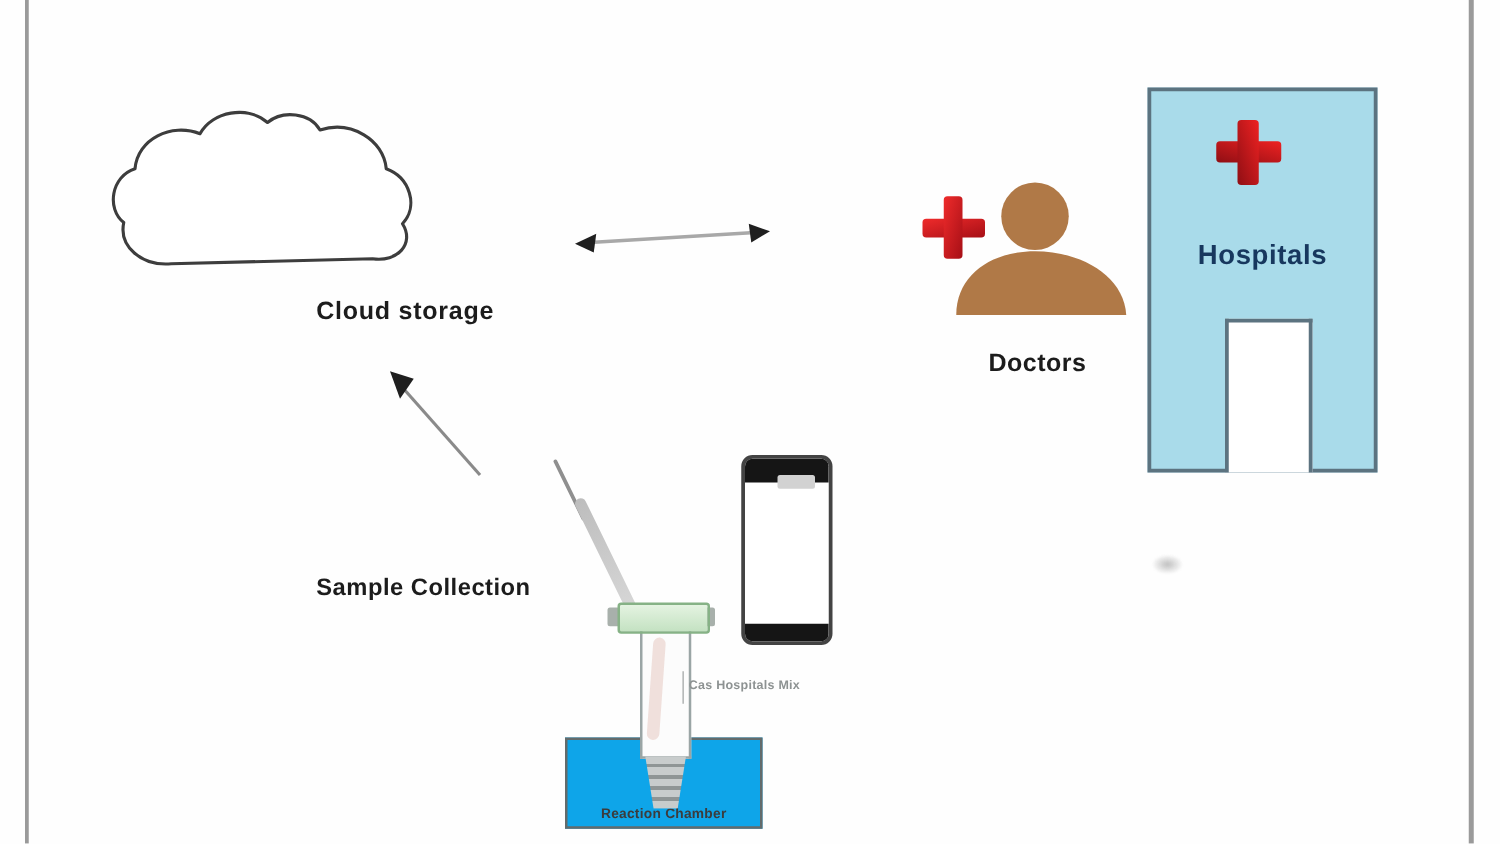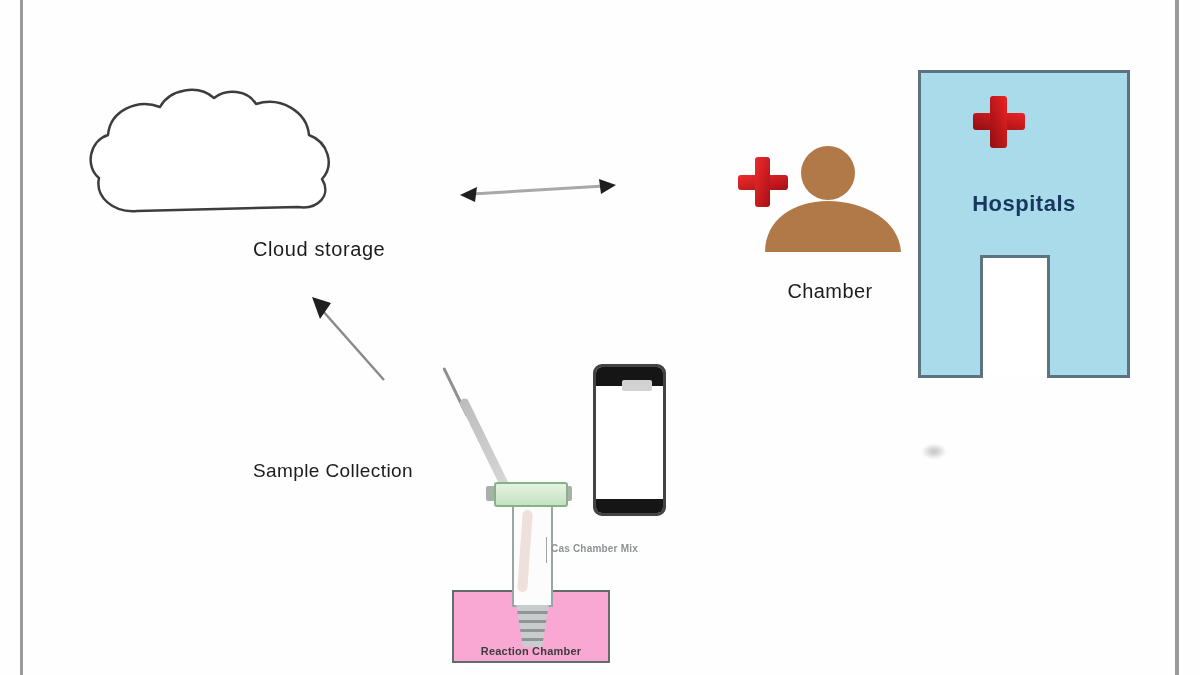--- a/index.html
+++ b/index.html
@@ -20,35 +20,35 @@
   .patient-box{
     position:absolute;left:88px;top:160px;width:150px;height:60px;z-index:2;
     background:#bee3ed;border:2px solid #6d98a5;
     display:flex;align-items:center;justify-content:center;
     box-shadow:2px 2px 0 rgba(120,150,160,.25);
   }
   .patient-box span{
     font-size:22px;font-weight:bold;color:#1c3f70;letter-spacing:.5px;
   }
 
-  .caption{position:absolute;font-weight:normal;color:#1c1c1c;z-index:2;}
+  .caption{position:absolute;font-weight:bold;color:#1c1c1c;z-index:2;}
   .cloud-caption{left:253px;top:238px;font-size:20px;letter-spacing:.6px;}
   .doctors-caption{left:770px;top:280px;width:120px;text-align:center;font-size:20px;letter-spacing:.4px;}
   .sample-caption{left:253px;top:460px;font-size:19px;letter-spacing:.4px;}
 
   
   .arrow-double{position:absolute;left:458px;top:172px;width:160px;height:34px;}
   .arrow-up{position:absolute;left:300px;top:288px;width:95px;height:100px;}
 
   
   .doctor-svg{position:absolute;left:733px;top:140px;width:175px;height:115px;}
 
   
   .hospital{
-    position:absolute;left:918px;top:70px;width:212px;height:308px;
+    position:absolute;left:918px;top:70px;width:184px;height:308px;
     background:#a9dbea;border:3px solid #5c7380;box-sizing:border-box;z-index:2;
   }
   .hospital-cross{position:absolute;left:50px;top:20px;width:56px;height:56px;}
   .hospital-label{
     position:absolute;left:0;top:118px;width:100%;text-align:center;
     font-size:22px;font-weight:bold;color:#17375e;letter-spacing:.5px;
   }
   .hospital-door{
     position:absolute;left:59px;top:182px;width:64px;height:120px;
     background:#ffffff;border:3px solid #5c7380;border-bottom:none;
@@ -61,21 +61,21 @@
   }
   .swab-main{
     position:absolute;left:480px;top:394px;width:9px;height:100px;
     background:linear-gradient(180deg,#bdbdbd,#d7d7d7);border-radius:5px;
     transform:rotate(-26deg);
   }
 
   
   .chamber{
     position:absolute;left:452px;top:590px;width:158px;height:73px;
-    background:#f9a8d4;border:2px solid #636b6b;box-sizing:border-box;z-index:1;
+    background:#0ea5e9;border:2px solid #636b6b;box-sizing:border-box;z-index:1;
   }
   .chamber-label{
     position:absolute;left:0;bottom:4px;width:100%;text-align:center;
     font-size:11px;font-weight:bold;color:#3c3c3c;letter-spacing:.2px;
   }
   .tube-body{
     position:absolute;left:512px;top:505px;width:41px;height:102px;
     background:#fcfcfc;border:2px solid #9aa5a5;border-top:none;box-sizing:border-box;z-index:2;
   }
   .tube-inner-swab{
@@ -156,21 +156,21 @@
     <g>
       <rect x="5" y="35" width="50" height="15" rx="3" fill="url(#redg)"></rect>
       <rect x="22" y="17" width="15" height="50" rx="3" fill="url(#redg)"></rect>
     </g>
     <g>
       <circle cx="95" cy="33" r="27" fill="#b07947"></circle>
       <path d="M32,112 C32,80 60,61 95,61 C131,61 166,80 168,112 L32,112 Z" fill="#b07947"></path>
     </g>
   </svg>
 
-  <div class="caption doctors-caption">Chamber</div>
+  <div class="caption doctors-caption">Doctors</div>
 
   <div class="hospital">
     <svg class="hospital-cross" viewBox="0 0 56 56">
       <defs>
         <linearGradient id="redg2" x1="1" y1="0" x2="0" y2="1">
           <stop offset="0" stop-color="#ee2222"></stop>
           <stop offset="1" stop-color="#8f0e14"></stop>
         </linearGradient>
       </defs>
       <rect x="2" y="20" width="52" height="17" rx="3" fill="url(#redg2)"></rect>
@@ -189,21 +189,21 @@
     <div class="chamber-label">Reaction Chamber</div>
   </div>
   <div class="tube-body"></div>
   <div class="tube-inner-swab"></div>
   <div class="tube-taper"></div>
   <div class="cap-nub left"></div>
   <div class="cap-nub right"></div>
   <div class="tube-cap"></div>
 
   <div class="mix-leader"></div>
-  <div class="mix-label">Cas Chamber Mix</div>
+  <div class="mix-label">Cas Hospitals Mix</div>
 
   <div class="phone">
     <div class="phone-top"></div>
     <div class="phone-notch"></div>
     <div class="phone-bottom"></div>
   </div>
 
   <div class="smudge"></div>
 
 </div>

